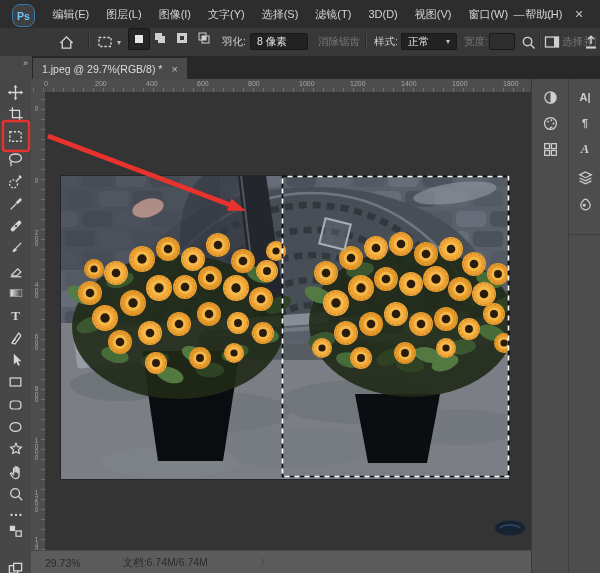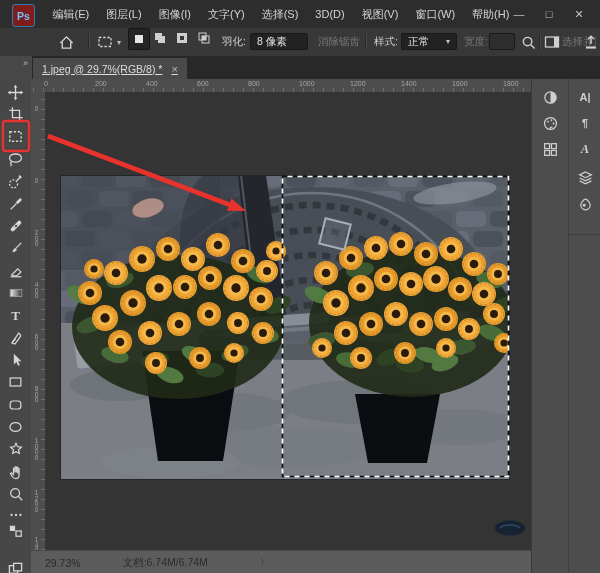--- a/index.html
+++ b/index.html
@@ -1,41 +1,41 @@
 <!DOCTYPE html>
 <html><head>
 <meta charset="utf-8">
 <style>
   html,body{margin:0;padding:0;background:#222;}
   #app{position:relative;width:600px;height:573px;overflow:hidden;
        font-family:"Liberation Sans",sans-serif;background:#343434;-webkit-font-smoothing:antialiased;}
   
   .titlebar{position:absolute;left:0;top:0;width:600px;height:28px;background:#2d2d2d;border-bottom:1px solid #1f1f1f;display:flex;align-items:center;}
-  .ps-logo{position:absolute;left:12px;top:4px;width:21px;height:21px;background:#7f1d1d;border:1px solid #2f7cb5;border-radius:3px;color:#6fc3ff;font-size:10.5px;font-weight:bold;display:flex;align-items:center;justify-content:center;}
+  .ps-logo{position:absolute;left:12px;top:4px;width:21px;height:21px;background:#404040;border:1px solid #2f7cb5;border-radius:8px;color:#6fc3ff;font-size:10.5px;font-weight:bold;display:flex;align-items:center;justify-content:center;}
   .menus{position:absolute;left:44px;top:0;height:28px;display:flex;align-items:center;}
   .menu-item{color:#d4d4d4;font-size:11px;padding:0 8.5px;line-height:28px;white-space:nowrap;}
   .win-controls{position:absolute;right:6px;top:0;height:28px;display:flex;align-items:center;}
   .win-btn{width:30px;text-align:center;color:#c3c3c3;font-size:11px;line-height:28px;}
   
   .optionsbar{position:absolute;left:0;top:28px;width:600px;height:28px;background:#383838;border-bottom:1px solid #242424;}
   .ob{position:absolute;top:0;height:28px;display:flex;align-items:center;}
   .ob svg{display:block;}
   .vsep{position:absolute;top:6px;width:1px;height:16px;background:#2a2a2a;border-right:1px solid #4a4a4a;}
   .ob-label{color:#cfcfcf;font-size:10.5px;white-space:nowrap;}
   .ob-label.dis, .dis-text{color:#787878;}
   .inset{background:#222;border:1px solid #191919;border-radius:2px;color:#e3e3e3;font-size:10.5px;display:flex;align-items:center;padding:0 6px;height:17px;box-sizing:border-box;}
   .inset.dis{color:#6f6f6f;background:#2e2e2e;}
   .chev{font-style:normal;color:#bdbdbd;font-size:8px;margin-left:4px;}
   .mode-btn{width:20px;height:20px;border-radius:2px;display:flex;align-items:center;justify-content:center;}
   .mode-btn.active{background:#252525;border:1px solid #171717;}
   .clip{max-width:34px;overflow:hidden;white-space:nowrap;font-size:10.5px;}
   
   .tabbar{position:absolute;left:0;top:56px;width:600px;height:23px;background:#282828;}
   .tool-stub{position:absolute;left:0;top:0;width:32px;height:23px;background:#484848;color:#bdbdbd;font-size:9px;text-align:right;padding-right:4px;box-sizing:border-box;line-height:14px;}
-  .doc-tab{position:absolute;left:33px;top:2px;height:21px;background:#4a4a4a;color:#dcdcdc;font-size:10.5px;display:flex;align-items:center;padding:0 9px;white-space:nowrap;text-decoration:underline;}
+  .doc-tab{position:absolute;left:33px;top:2px;height:21px;background:#4a4a4a;color:#dcdcdc;font-size:10.5px;display:flex;align-items:center;padding:0 9px;white-space:nowrap;}
   .tab-close{margin-left:9px;color:#bdbdbd;font-size:11px;}
   
   .toolbar{position:absolute;left:0;top:79px;width:31px;height:494px;background:#474747;border-right:1px solid #393939;}
   .tool{position:absolute;left:3px;width:25px;height:22px;display:flex;align-items:center;justify-content:center;background:none;border:none;padding:0;}
   .tool svg{stroke:#d6d6d6;fill:none;stroke-width:1.4;}
   .tool svg .f{fill:#d6d6d6;stroke:none;}
   .tool .tglyph{color:#d6d6d6;font-size:13px;font-weight:bold;font-family:"Liberation Serif",serif;}
   
   .ruler-corner{position:absolute;left:31px;top:79px;width:14px;height:13px;background:#4d4d4d;border-right:1px solid #3c3c3c;border-bottom:1px solid #3c3c3c;}
   .hruler{position:absolute;left:33px;top:79px;width:498px;height:13px;background:#4d4d4d;border-bottom:1px solid #3c3c3c;
@@ -72,20 +72,21 @@
 
   <header class="titlebar">
     <div class="ps-logo">Ps</div>
     <nav class="menus">
 
         <span class="menu-item">编辑(E)</span>
         <span class="menu-item">图层(L)</span>
         <span class="menu-item">图像(I)</span>
         <span class="menu-item">文字(Y)</span>
         <span class="menu-item">选择(S)</span>
+        <span class="menu-item">滤镜(T)</span>
         <span class="menu-item">3D(D)</span>
         <span class="menu-item">视图(V)</span>
         <span class="menu-item">窗口(W)</span>
         <span class="menu-item">帮助(H)</span>
       </nav>
     <div class="win-controls">
       <span class="win-btn">—</span>
       <span class="win-btn">□</span>
       <span class="win-btn">✕</span>
     </div>

